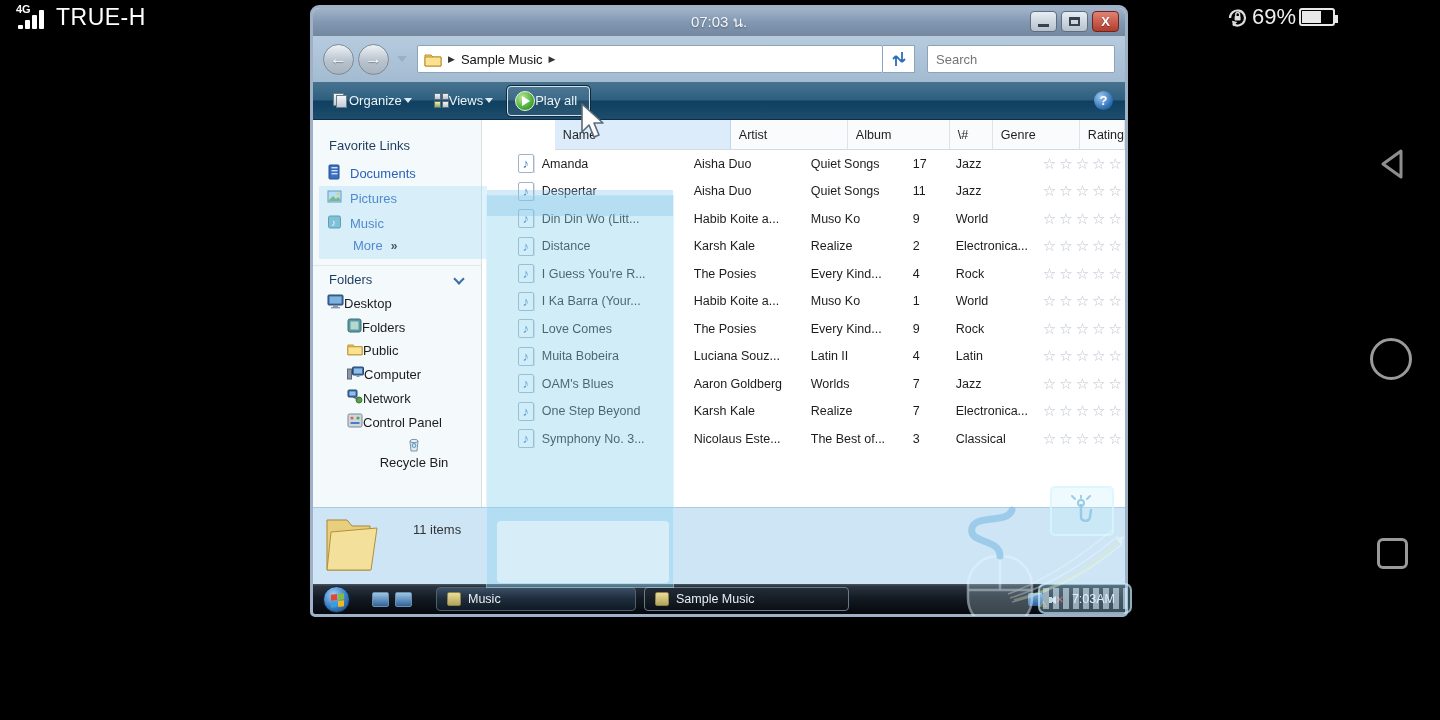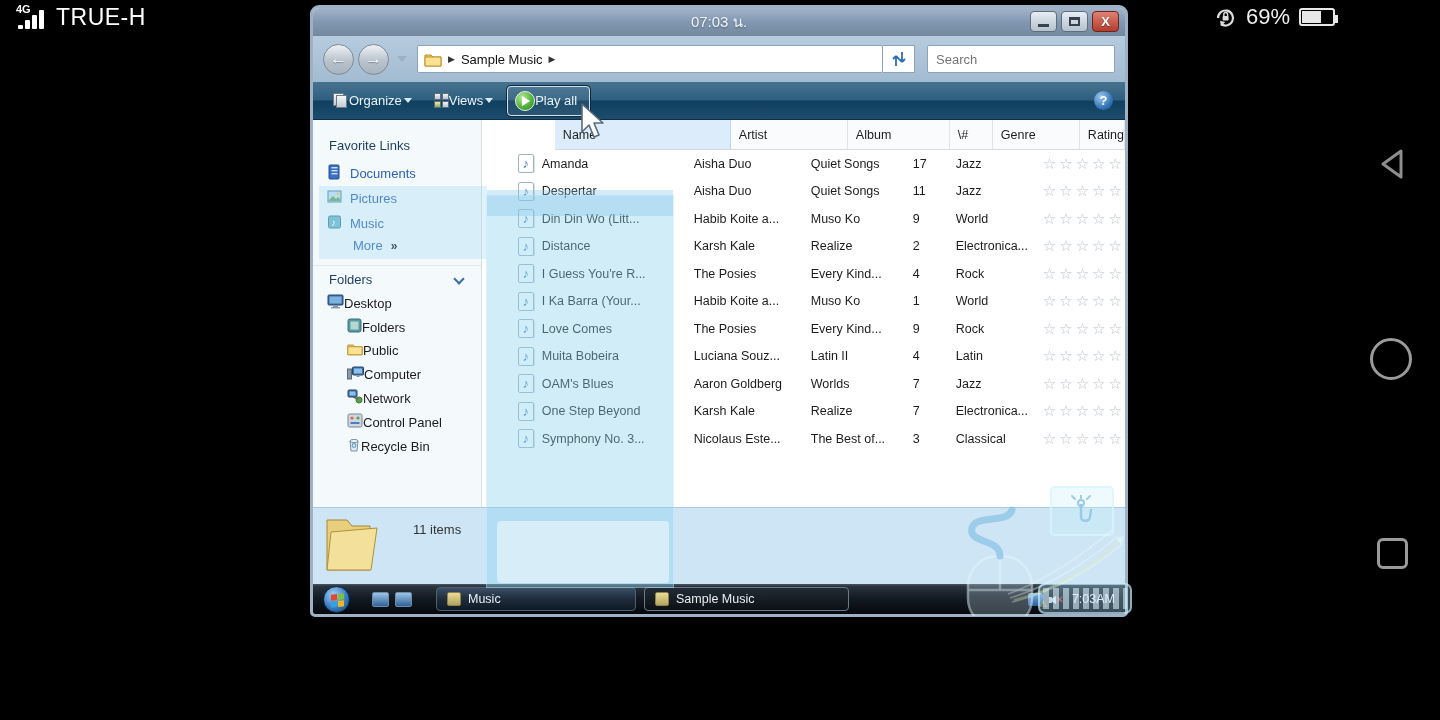--- a/index.html
+++ b/index.html
@@ -7,21 +7,21 @@
               font-family:"Liberation Sans","DejaVu Sans",sans-serif; }
   .phone { position:relative; width:1440px; height:720px; background:#000; }
 
   
   .statusbar { position:absolute; left:0; top:0; width:1440px; height:36px; color:#fff; }
   .sb-left { position:absolute; left:16px; top:4px; display:flex; align-items:flex-end; gap:6px; }
   .sig { position:relative; width:34px; height:26px; }
   .sig .fourg { position:absolute; left:0; top:-2px; font-size:11px; font-weight:bold; color:#fff; }
   .sig i { position:absolute; bottom:2px; background:#fff; width:5px; border-radius:1px; }
   .carrier { font-size:23px; color:#fff; letter-spacing:0.5px; }
-  .sb-right { position:absolute; right:105px; top:4px; display:flex; align-items:center; gap:9px; }
+  .sb-right { position:absolute; right:105px; top:4px; display:flex; align-items:center; gap:3px; }
   .battpct { font-size:22px; color:#eee; }
   .batt { position:relative; width:36px; height:18px; border:2px solid #e8e8e8; border-radius:3px; }
   .batt .fill { position:absolute; left:1px; top:1px; bottom:1px; width:58%; background:#e8e8e8; }
   .batt .nub { position:absolute; right:-5px; top:5px; width:3px; height:8px; background:#e8e8e8; }
 
   
   .nav-back { position:absolute; left:1374px; top:146px; }
   .nav-home { position:absolute; left:1370px; top:338px; width:42px; height:42px;
               border:3px solid #9a9a9a; border-radius:50%; }
   .nav-recents { position:absolute; left:1377px; top:538px; width:31px; height:31px;
@@ -365,21 +365,21 @@
   </div>
             <div class="tree-item" style="padding-left: 34px;">
     <span class="fico"><svg width="16" height="15" viewBox="0 0 16 15">
                   <rect x="1" y="1" width="14" height="13" rx="1.5" fill="#cfd6de" stroke="#7b8895"></rect>
                   <circle cx="5" cy="5" r="1.6" fill="#e0635a"></circle>
                   <circle cx="11" cy="5" r="1.6" fill="#5aa344"></circle>
                   <rect x="3.5" y="9" width="9" height="2" fill="#4a7ec2"></rect>
                 </svg></span>
     <span class="flabel">Control Panel</span>
   </div>
-            <div class="tree-item" style="padding-left: 34px;">
+            <div class="tree-item" style="padding-left: 34px; flex-direction: column;">
     <span class="fico"><svg width="14" height="15" viewBox="0 0 14 15">
                   <path d="M3 4 h8 l-1 10 h-6 z" fill="#dfeaf2" stroke="#7b93a8"></path>
                   <ellipse cx="7" cy="4" rx="4" ry="1.6" fill="#eef5fa" stroke="#7b93a8"></ellipse>
                   <circle cx="7" cy="8.5" r="1.8" fill="none" stroke="#6aa0c8" stroke-width="1.2"></circle>
                 </svg></span>
     <span class="flabel">Recycle Bin</span>
   </div>
           </div>
       </div>
 

